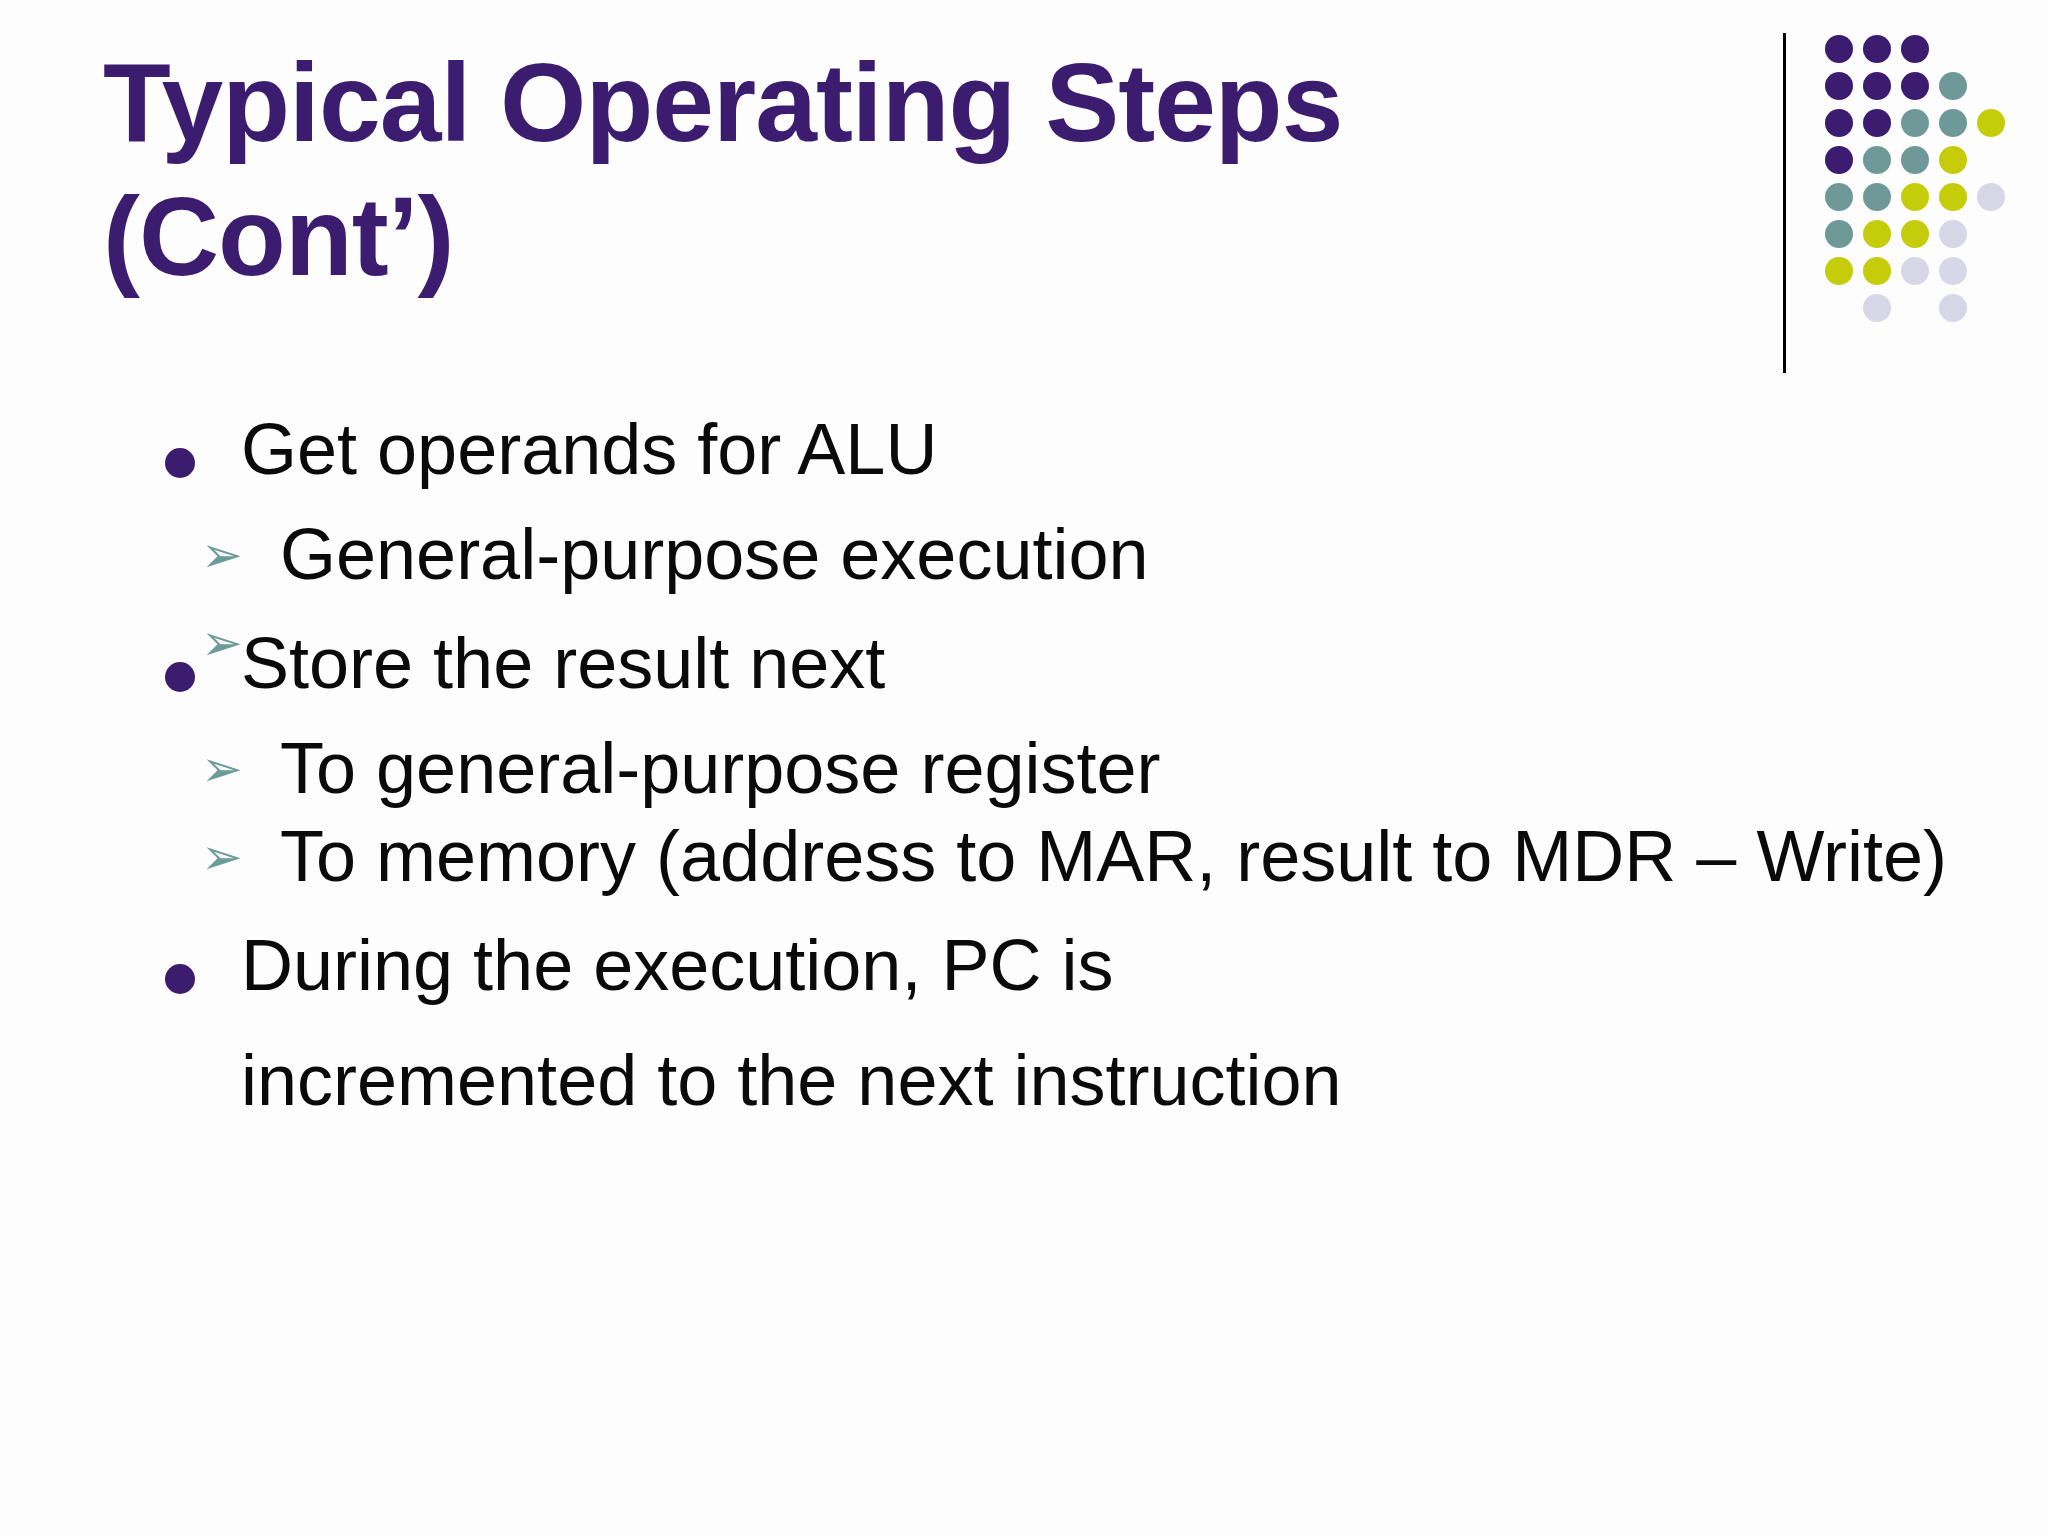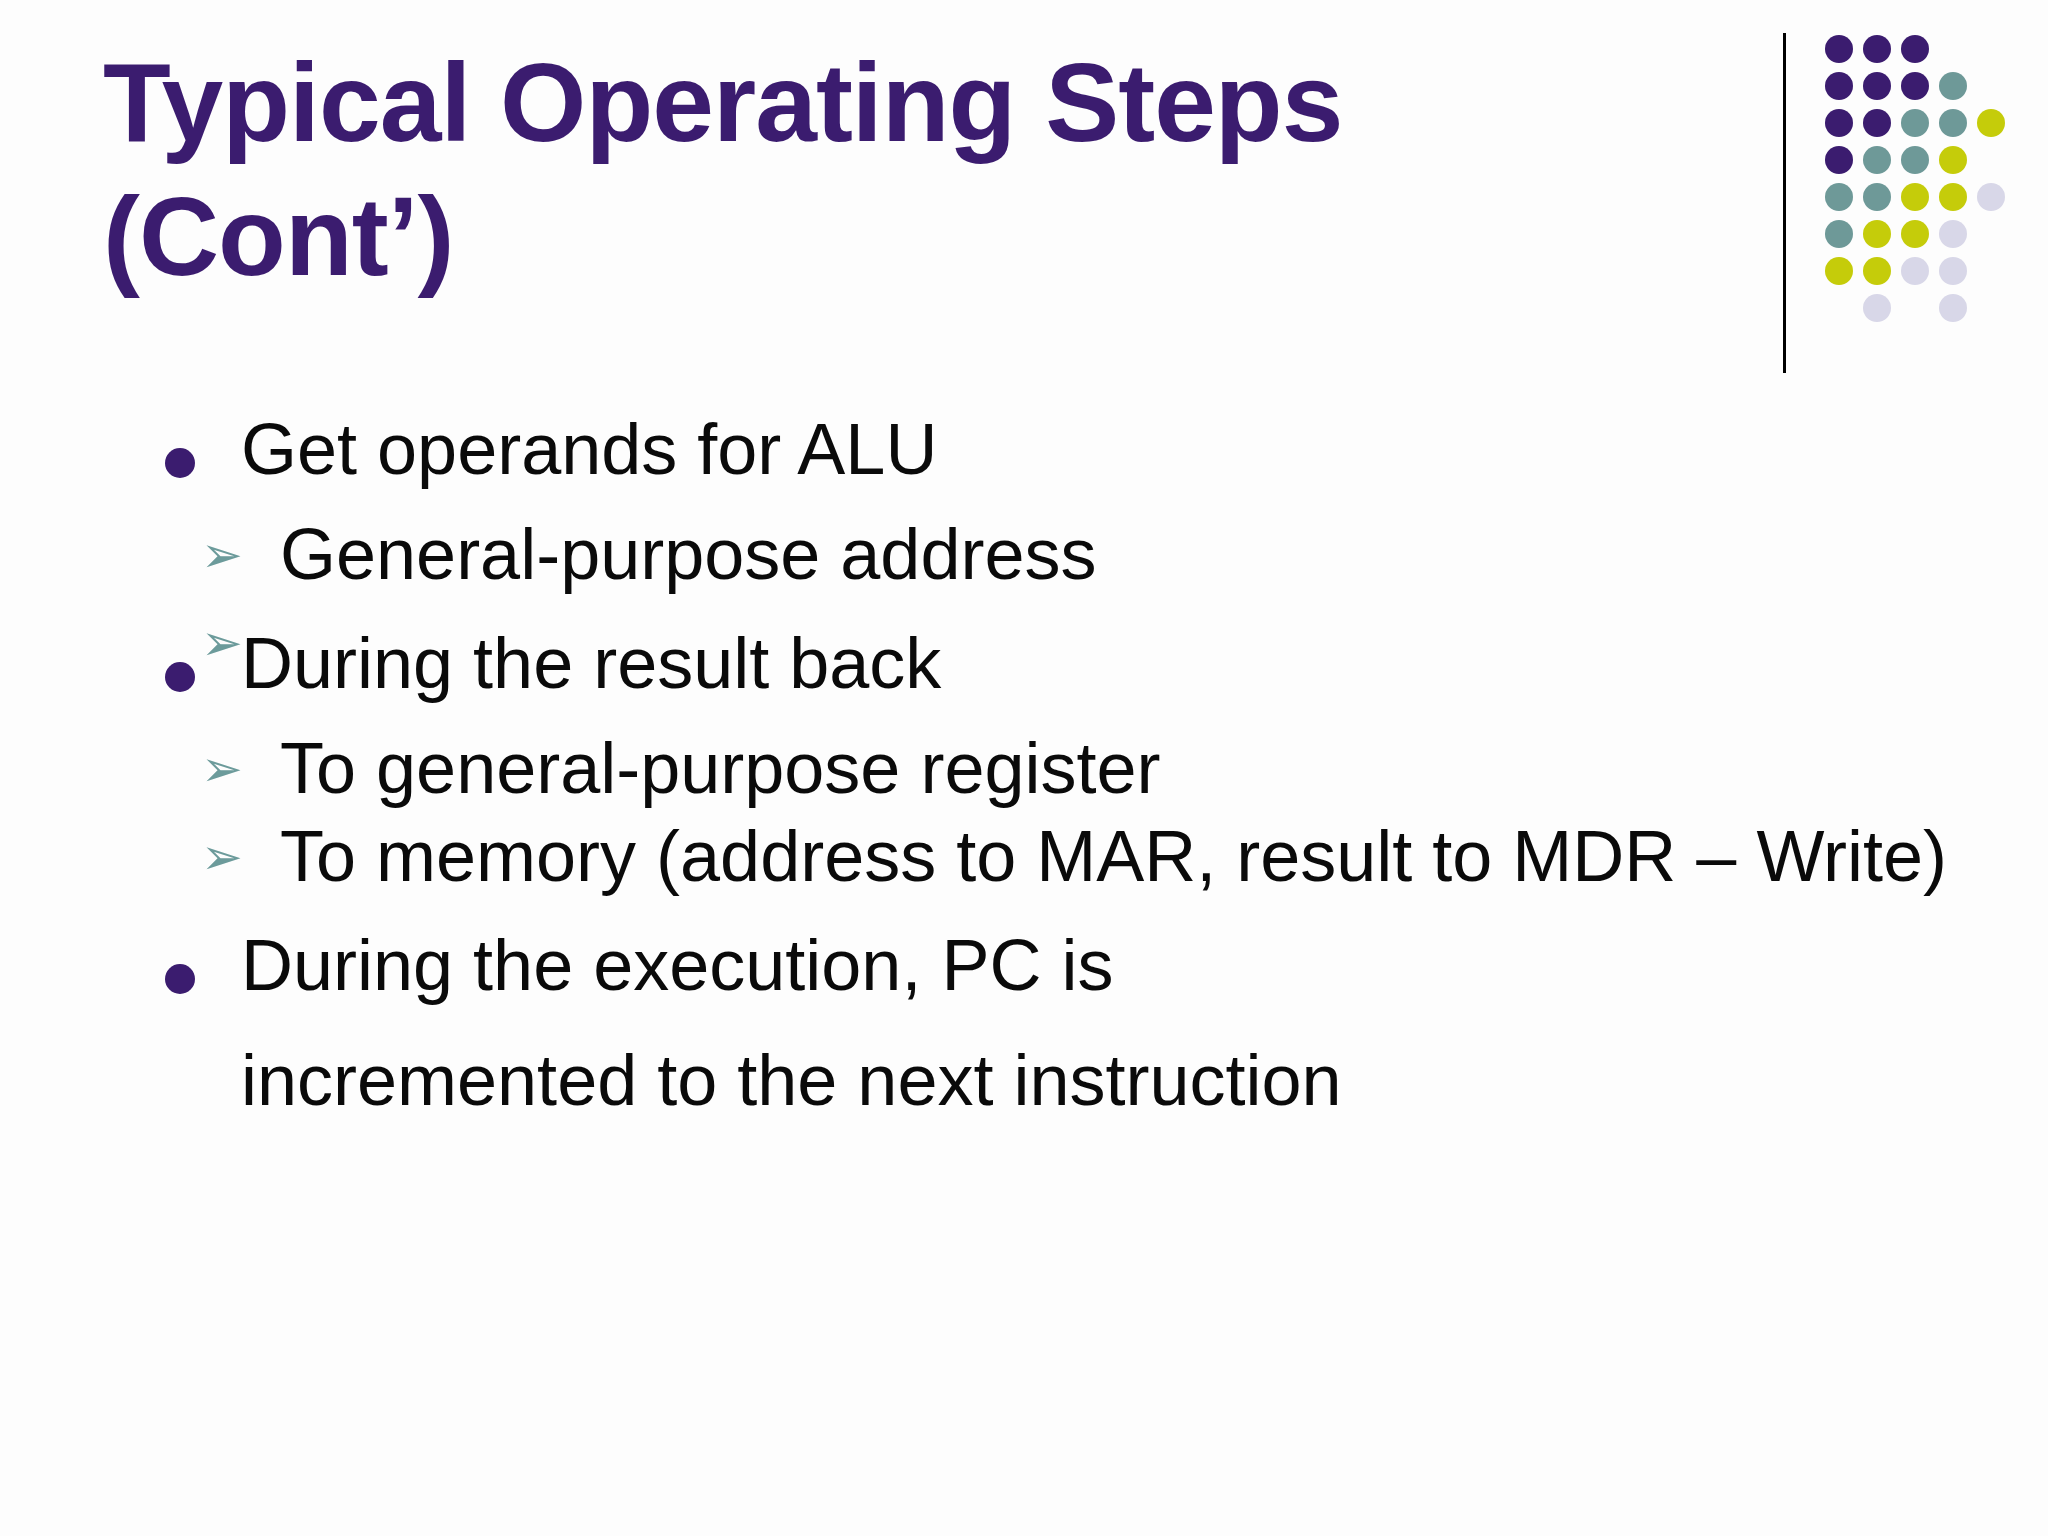--- a/index.html
+++ b/index.html
@@ -97,31 +97,31 @@
 
   <div class="content">
 
     <div class="item l1">
       <span class="dot-bullet"></span>
       <span class="txt nowrap">Get operands for ALU</span>
     </div>
 
     <div class="item l2 m3">
       <span class="arrow-bullet">➢</span>
-      <span class="txt nowrap">General-purpose address</span>
+      <span class="txt nowrap">General-purpose execution</span>
     </div>
 
     <div class="item l2">
       <span class="arrow-bullet">➢</span>
     </div>
 
 
     <div class="item l1 m8">
       <span class="dot-bullet"></span>
-      <span class="txt nowrap">During the result back</span>
+      <span class="txt nowrap">Store the result next</span>
     </div>
 
     <div class="item l2 m3">
       <span class="arrow-bullet">➢</span>
       <span class="txt nowrap">To general-purpose register</span>
     </div>
 
     <div class="item l2">
       <span class="arrow-bullet">➢</span>
       <span class="txt nowrap">To memory (address to MAR, result to MDR – Write)</span>

